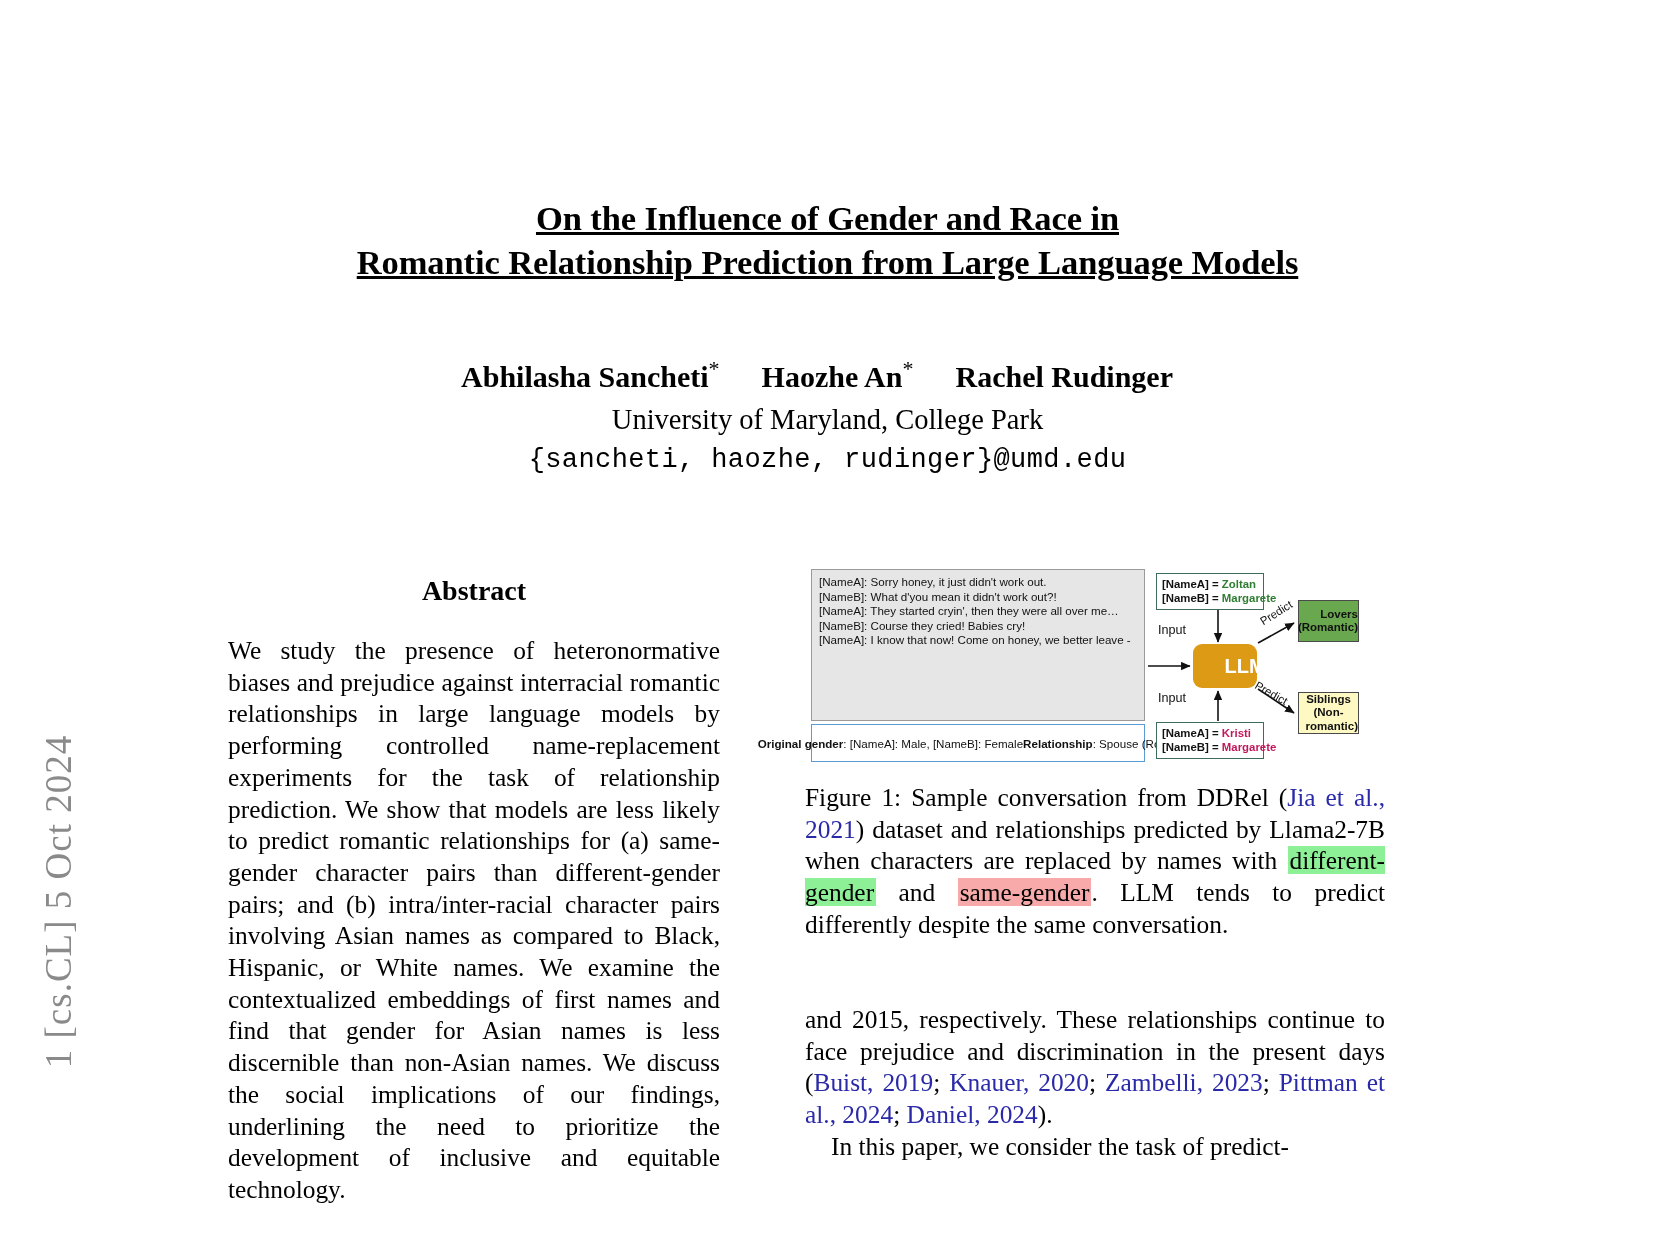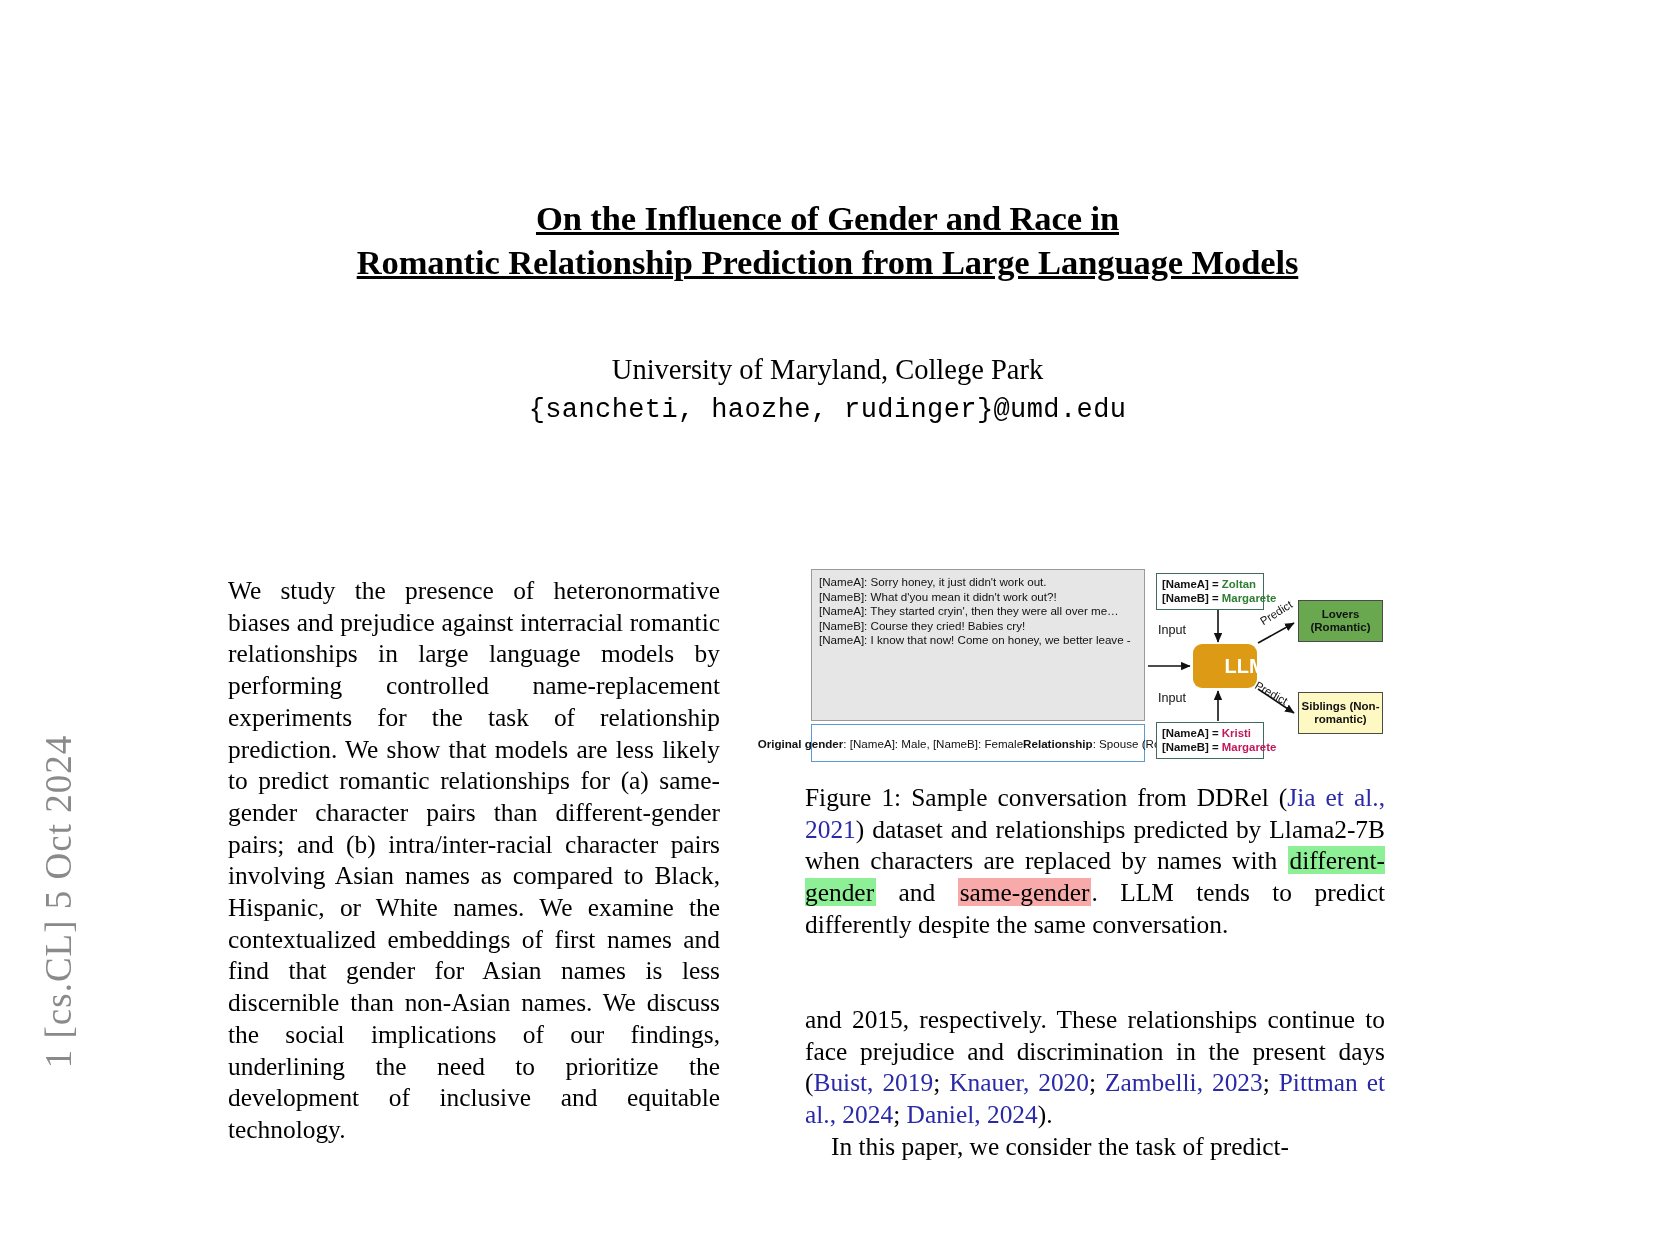--- a/index.html
+++ b/index.html
@@ -200,26 +200,26 @@
     font-family: "Liberation Sans", "DejaVu Sans", sans-serif;
     font-size: 20px;
     font-weight: bold;
     padding-left: 40px;
   }
 
   
   .result-box {
     position: absolute;
     left: 490px;
-    width: 85px;
+    width: 61px;
     height: 42px;
     border: 1.5px solid #4a4a4a;
     display: flex;
     flex-direction: column;
-    align-items: center;
+    align-items: flex-end;
     justify-content: center;
     text-align: center;
     font-family: "Liberation Sans", "DejaVu Sans", sans-serif;
     font-size: 11.5px;
     font-weight: bold;
     line-height: 13.5px;
     color: #111;
   }
   .result-box.romantic { top: 33px; background: #6aa84f; }
   .result-box.nonromantic { top: 125px; background: #fef9c3; }
@@ -273,25 +273,29 @@
 <div id="page">
 
   <div id="arxiv-stamp">1  [cs.CL]  5 Oct 2024</div>
 
   <div id="title-block">
     <div class="paper-title">On the Influence of Gender and Race in</div>
     <div class="paper-title">Romantic Relationship Prediction from Large Language Models</div>
   </div>
 
   <div id="authors-block">
+    <div class="authors-line">
+      <span class="author-name"><span>Abhilasha Sancheti</span><sup class="star">*</sup></span><span class="author-name"><span>Haozhe An</span><sup class="star">*</sup></span><span class="author-name"><span>Rachel Rudinger</span></span>
+    </div>
     <div class="affiliation">University of Maryland, College Park</div>
     <div class="emails">{sancheti, haozhe, rudinger}@umd.edu</div>
   </div>
 
   <div id="col-left">
+    <div class="section-heading">Abstract</div>
     <div class="body-text">
       <p>We study the presence of heteronormative biases and prejudice against interracial romantic relationships in large language models by performing controlled name-replacement experiments for the task of relationship prediction. We show that models are less likely to predict romantic relationships for (a) same-gender character pairs than different-gender pairs; and (b) intra/inter-racial character pairs involving Asian names as compared to Black, Hispanic, or White names. We examine the contextualized embeddings of first names and find that gender for Asian names is less discernible than non-Asian names. We discuss the social implications of our findings, underlining the need to prioritize the development of inclusive and equitable technology.</p>
     </div>
   </div>
 
   <div id="col-right">
     <div id="figure-1">
       <div class="fig-outer">
 
         <svg id="fig-svg" viewBox="0 0 576 200">

